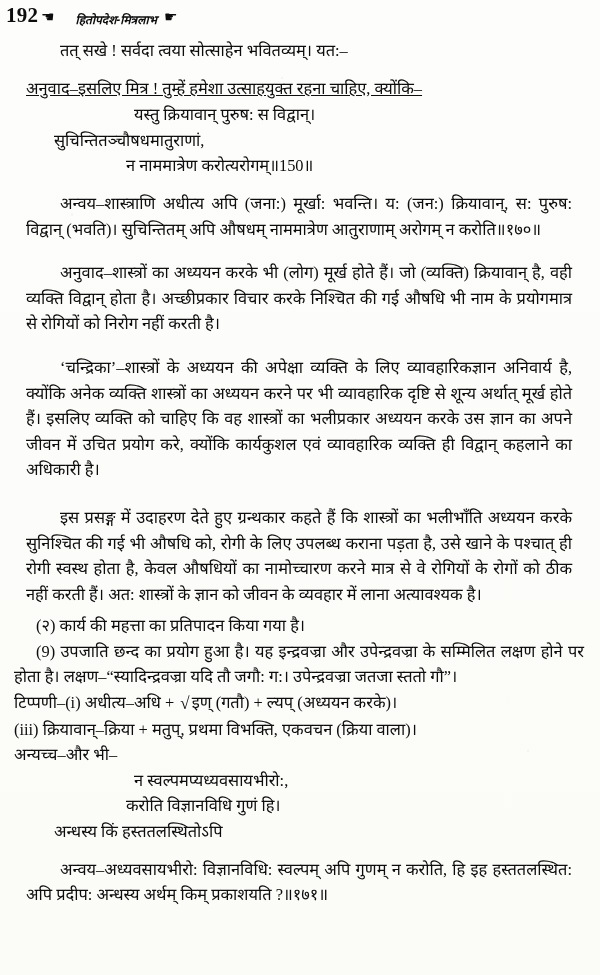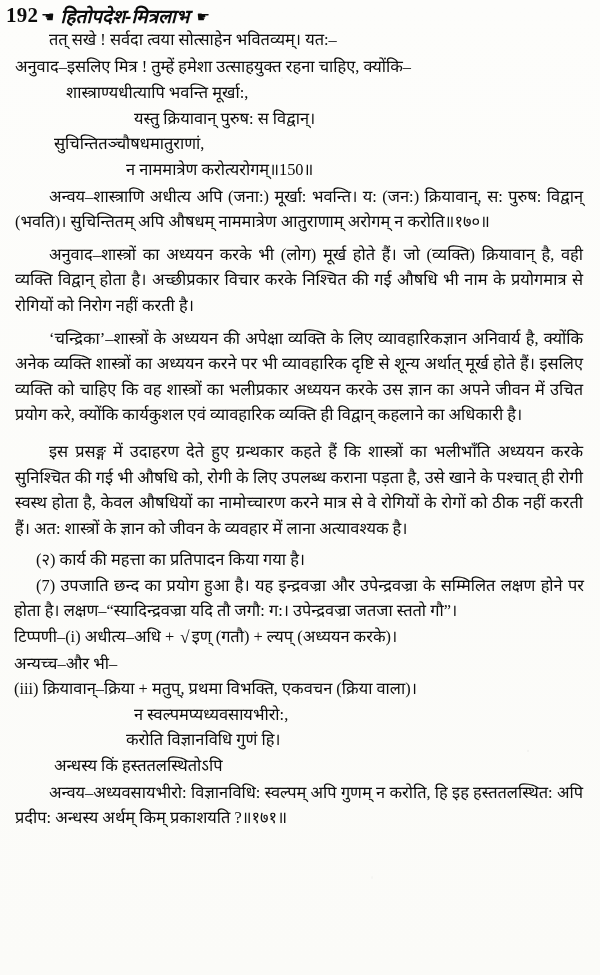--- a/index.html
+++ b/index.html
@@ -49,40 +49,40 @@
     font-size: 15px;
     line-height: 1;
     transform: translateY(-1px);
   }
   .ornament.left  { transform: translateY(-1px) scaleX(-1); margin: 0 1px 0 1px; }
   .ornament.right { margin-left: 5px; }
   .running-title {
     font-family: Liberation Sans, sans-serif;
     font-style: italic;
     font-weight: 700;
-    font-size: 19px;
+    font-size: 12px;
     line-height: 1;
-    margin-left: 3px;
+    margin-left: 18px;
   }
 
   .body {
     padding: 0 16px 0 14px;
     font-size: 16.4px;
     line-height: 1.56;
     text-align: justify;
     text-justify: inter-word;
   }
 
-  p { margin: 1px; }
+  p { margin: 12px; }
 
   .para {
     text-indent: 34px;
     margin-bottom: 1px;
   }
-  .para.flush { text-indent: 0; }
+  .para.flush { text-indent: 0; text-decoration: underline; }
 
   .verse-line {
     margin: 0;
     white-space: nowrap;
     line-height: 1.56;
   }
   .v-indent-1 { padding-left: 52px; }
   .v-indent-2 { padding-left: 120px; }
   .v-indent-3 { padding-left: 40px; }
   .v-indent-4 { padding-left: 112px; }
@@ -119,21 +119,20 @@
     <span class="running-title">हितोपदेश-मित्रलाभ</span>
     <span class="ornament right">☛</span>
   </div>
 
   <div class="body">
 
     <p class="para">तत् सखे ! सर्वदा त्वया सोत्साहेन भवितव्यम्। यत:–</p>
 
     <p class="para flush">अनुवाद–इसलिए मित्र ! तुम्हें हमेशा उत्साहयुक्त रहना चाहिए, क्योंकि–</p>
 
-    <p class="verse-line v-indent-1">शास्त्राण्यधीत्यापि भवन्ति मूर्खा:,</p>
     <p class="verse-line v-indent-2">यस्तु क्रियावान् पुरुष: स विद्वान्।</p>
     <p class="verse-line v-indent-3">सुचिन्तितञ्चौषधमातुराणां,</p>
     <p class="verse-line v-indent-4">न नाममात्रेण करोत्यरोगम्॥150॥</p>
 
     <p class="para"><span class="lbl">अन्वय–</span><span>शास्त्राणि अधीत्य अपि (जना:) मूर्खा: भवन्ति। य: (जन:) क्रियावान्, स: पुरुष: विद्वान् (भवति)। सुचिन्तितम् अपि औषधम् नाममात्रेण आतुराणाम् अरोगम् न करोति॥१७०॥</span></p>
 
     <div class="gap-sm"></div>
 
     <p class="para"><span class="lbl">अनुवाद–</span><span>शास्त्रों का अध्ययन करके भी (लोग) मूर्ख होते हैं। जो (व्यक्ति) क्रियावान् है, वही व्यक्ति विद्वान् होता है। अच्छीप्रकार विचार करके निश्चित की गई औषधि भी नाम के प्रयोगमात्र से रोगियों को निरोग नहीं करती है।</span></p>
 
@@ -141,28 +140,28 @@
 
     <p class="para"><span class="lbl">‘चन्द्रिका’–</span><span>शास्त्रों के अध्ययन की अपेक्षा व्यक्ति के लिए व्यावहारिकज्ञान अनिवार्य है, क्योंकि अनेक व्यक्ति शास्त्रों का अध्ययन करने पर भी व्यावहारिक दृष्टि से शून्य अर्थात् मूर्ख होते हैं। इसलिए व्यक्ति को चाहिए कि वह शास्त्रों का भलीप्रकार अध्ययन करके उस ज्ञान का अपने जीवन में उचित प्रयोग करे, क्योंकि कार्यकुशल एवं व्यावहारिक व्यक्ति ही विद्वान् कहलाने का अधिकारी है।</span></p>
 
     <div class="gap-md"></div>
 
     <p class="para">इस प्रसङ्ग में उदाहरण देते हुए ग्रन्थकार कहते हैं कि शास्त्रों का भलीभाँति अध्ययन करके सुनिश्चित की गई भी औषधि को, रोगी के लिए उपलब्ध कराना पड़ता है, उसे खाने के पश्चात् ही रोगी स्वस्थ होता है, केवल औषधियों का नामोच्चारण करने मात्र से वे रोगियों के रोगों को ठीक नहीं करती हैं। अत: शास्त्रों के ज्ञान को जीवन के व्यवहार में लाना अत्यावश्यक है।</p>
 
     <div class="gap-sm"></div>
 
     <p class="list-item">(२) कार्य की महत्ता का प्रतिपादन किया गया है।</p>
-    <p class="list-item">(7) उपजाति छन्द का प्रयोग हुआ है। यह इन्द्रवज्रा और उपेन्द्रवज्रा के सम्मिलित लक्षण होने पर होता है। लक्षण–“स्यादिन्द्रवज्रा यदि तौ जगौ: ग:। उपेन्द्रवज्रा जतजा स्ततो गौ”।</p>
+    <p class="list-item">(9) उपजाति छन्द का प्रयोग हुआ है। यह इन्द्रवज्रा और उपेन्द्रवज्रा के सम्मिलित लक्षण होने पर होता है। लक्षण–“स्यादिन्द्रवज्रा यदि तौ जगौ: ग:। उपेन्द्रवज्रा जतजा स्ततो गौ”।</p>
 
     <p class="note-line first"><span class="lbl">टिप्पणी–</span><span>(i)</span>&nbsp;<span>अधीत्य–अधि + </span><span class="radical">√</span><span>इण् (गतौ) + ल्यप् (अध्ययन करके)।</span></p>
 
 
+    <p class="note-line"><span>(iii)</span>&nbsp;<span>क्रियावान्–क्रिया + मतुप्, प्रथमा विभक्ति, एकवचन (क्रिया वाला)।</span></p>
+
     <p class="note-line"><span class="lbl">अन्यच्च–</span><span>और भी–</span></p>
-
-    <p class="note-line"><span>(iii)</span>&nbsp;<span>क्रियावान्–क्रिया + मतुप्, प्रथमा विभक्ति, एकवचन (क्रिया वाला)।</span></p>
 
     <p class="verse-line v-indent-2">न स्वल्पमप्यध्यवसायभीरो:,</p>
     <p class="verse-line v-indent-4">करोति विज्ञानविधि गुणं हि।</p>
     <p class="verse-line v-indent-3">अन्धस्य किं हस्ततलस्थितोऽपि</p>
 
     <p class="para"><span class="lbl">अन्वय–</span><span>अध्यवसायभीरो: विज्ञानविधि: स्वल्पम् अपि गुणम् न करोति, हि इह हस्ततलस्थित: अपि प्रदीप: अन्धस्य अर्थम् किम् प्रकाशयति ?॥१७१॥</span></p>
 
   </div>
 </div>
 

